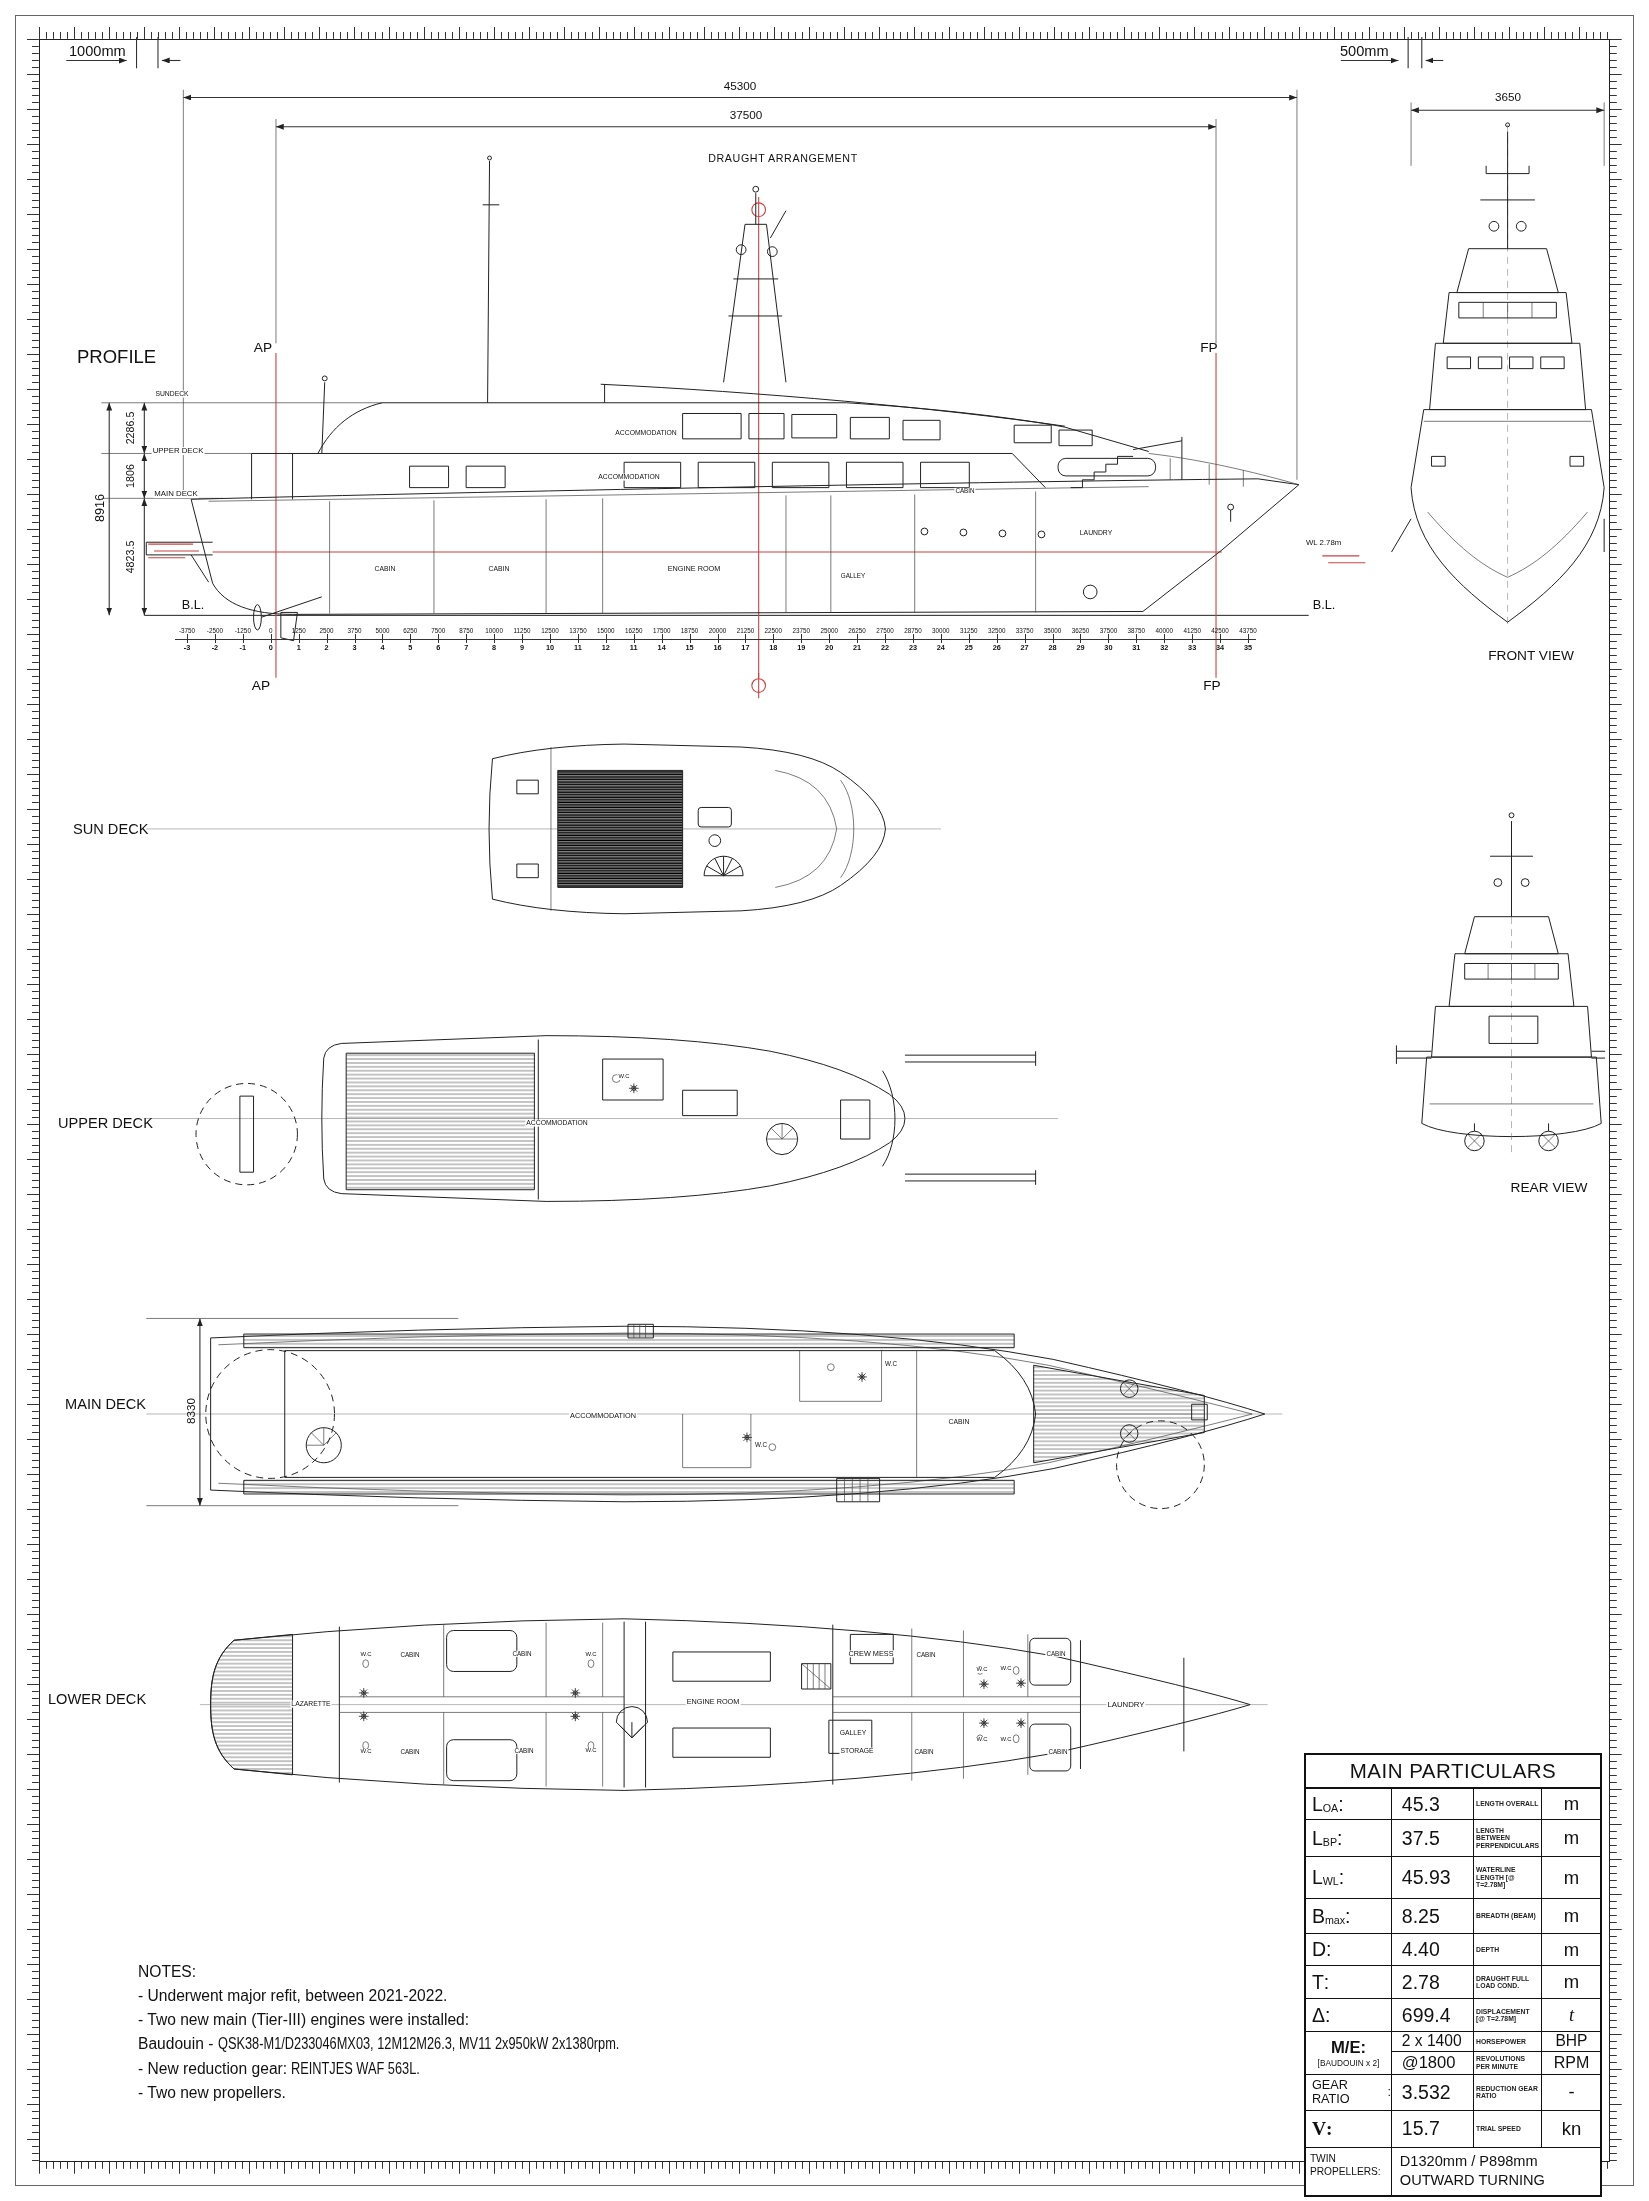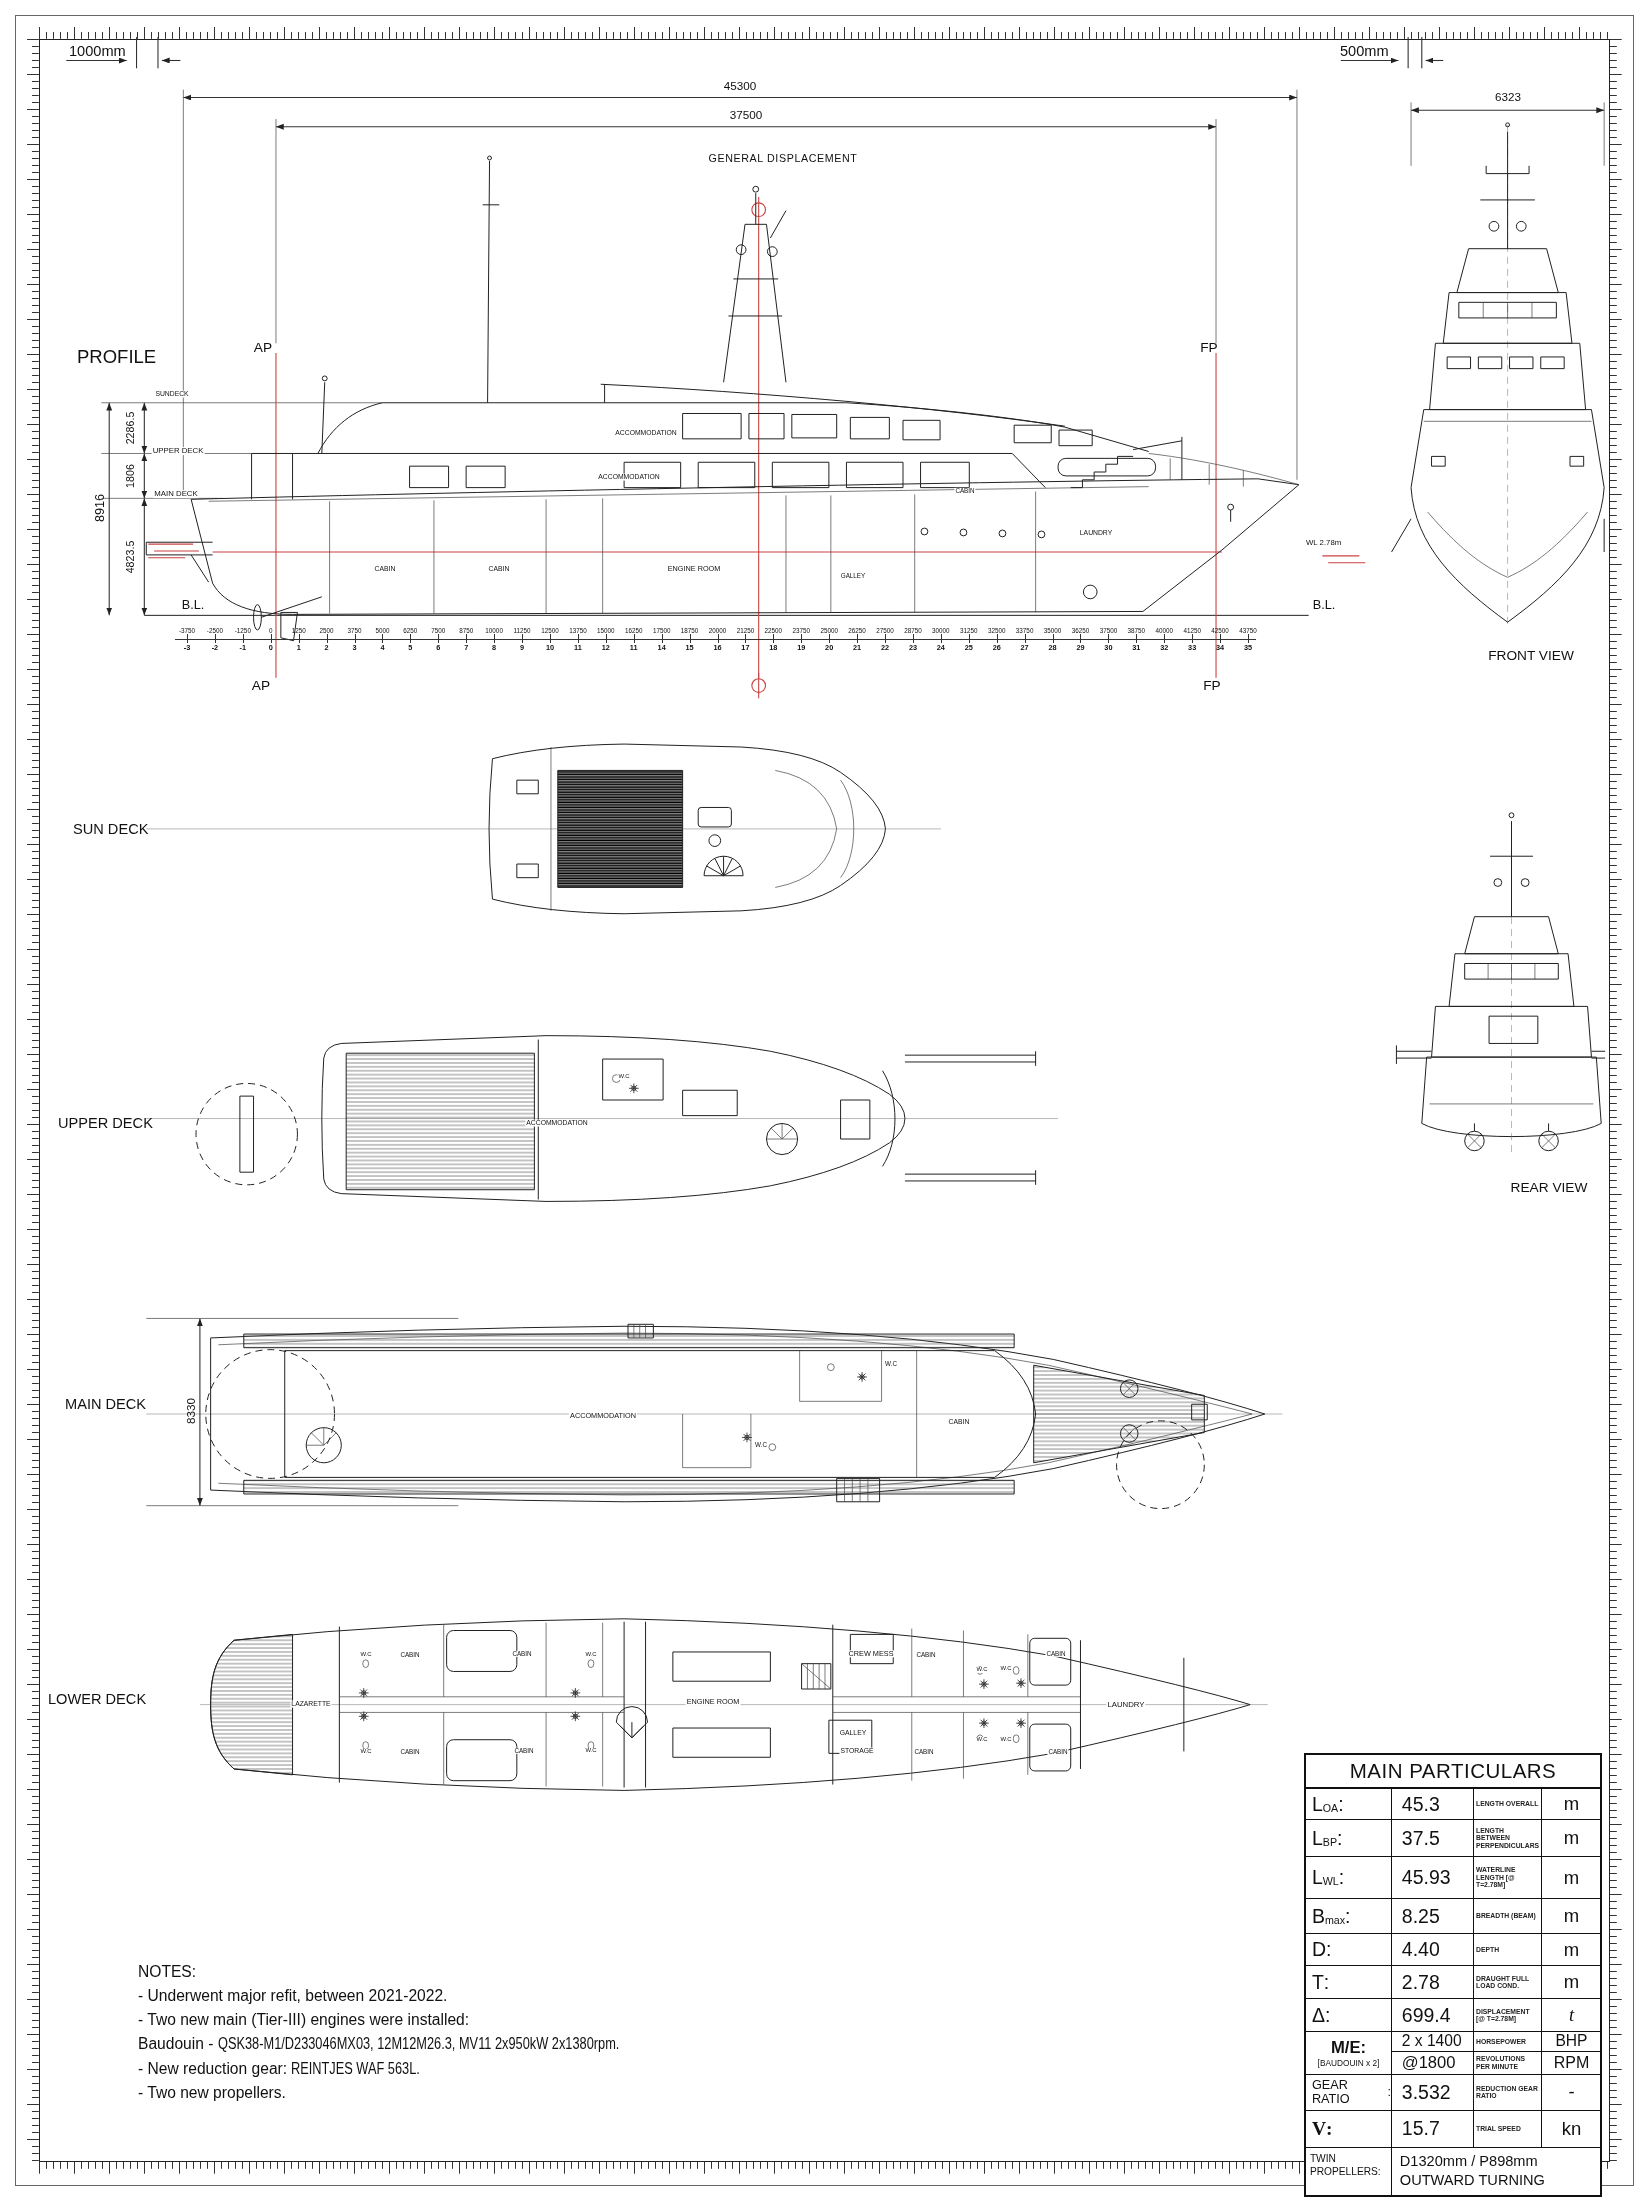--- a/index.html
+++ b/index.html
@@ -356,22 +356,22 @@
         <use href="#fxstar" x="1047" y="1726"></use>
       <use href="#fxstar" x="1009" y="1767"></use>
         <use href="#fxstar" x="1047" y="1767"></use>
     </g>
   </svg>
 
   <span class="lbl la nobg" style="left:68px;top:51px;font-size:14.6px">1000mm</span>
   <span class="lbl la nobg" style="left:1339px;top:51px;font-size:14.6px">500mm</span>
   <span class="lbl" style="left:740px;top:86px;font-size:11.7px">45300</span>
   <span class="lbl" style="left:746px;top:115px;font-size:11.7px">37500</span>
-  <span class="lbl" style="left:1508px;top:97px;font-size:11.7px">6323</span>
-  <span class="lbl nobg" style="left:783px;top:158px;font-size:10.7px;letter-spacing:0.6px">GENERAL DISPLACEMENT</span>
+  <span class="lbl" style="left:1508px;top:97px;font-size:11.7px">3650</span>
+  <span class="lbl nobg" style="left:783px;top:158px;font-size:10.7px;letter-spacing:0.6px">DRAUGHT ARRANGEMENT</span>
 
   <span class="lbl la nobg" style="left:76px;top:357px;font-size:18.5px">PROFILE</span>
   <span class="lbl nobg" style="left:263px;top:348px;font-size:13.7px">AP</span>
   <span class="lbl nobg" style="left:1209px;top:348px;font-size:13.7px">FP</span>
   <span class="lbl nobg" style="left:261px;top:686px;font-size:13.7px">AP</span>
   <span class="lbl nobg" style="left:1212px;top:686px;font-size:13.7px">FP</span>
 
   <span class="lbl" style="left:172px;top:394px;font-size:6.8px">SUNDECK</span>
   <span class="lbl" style="left:178px;top:451px;font-size:7.8px">UPPER DECK</span>
   <span class="lbl" style="left:176px;top:494px;font-size:7.8px">MAIN DECK</span>

